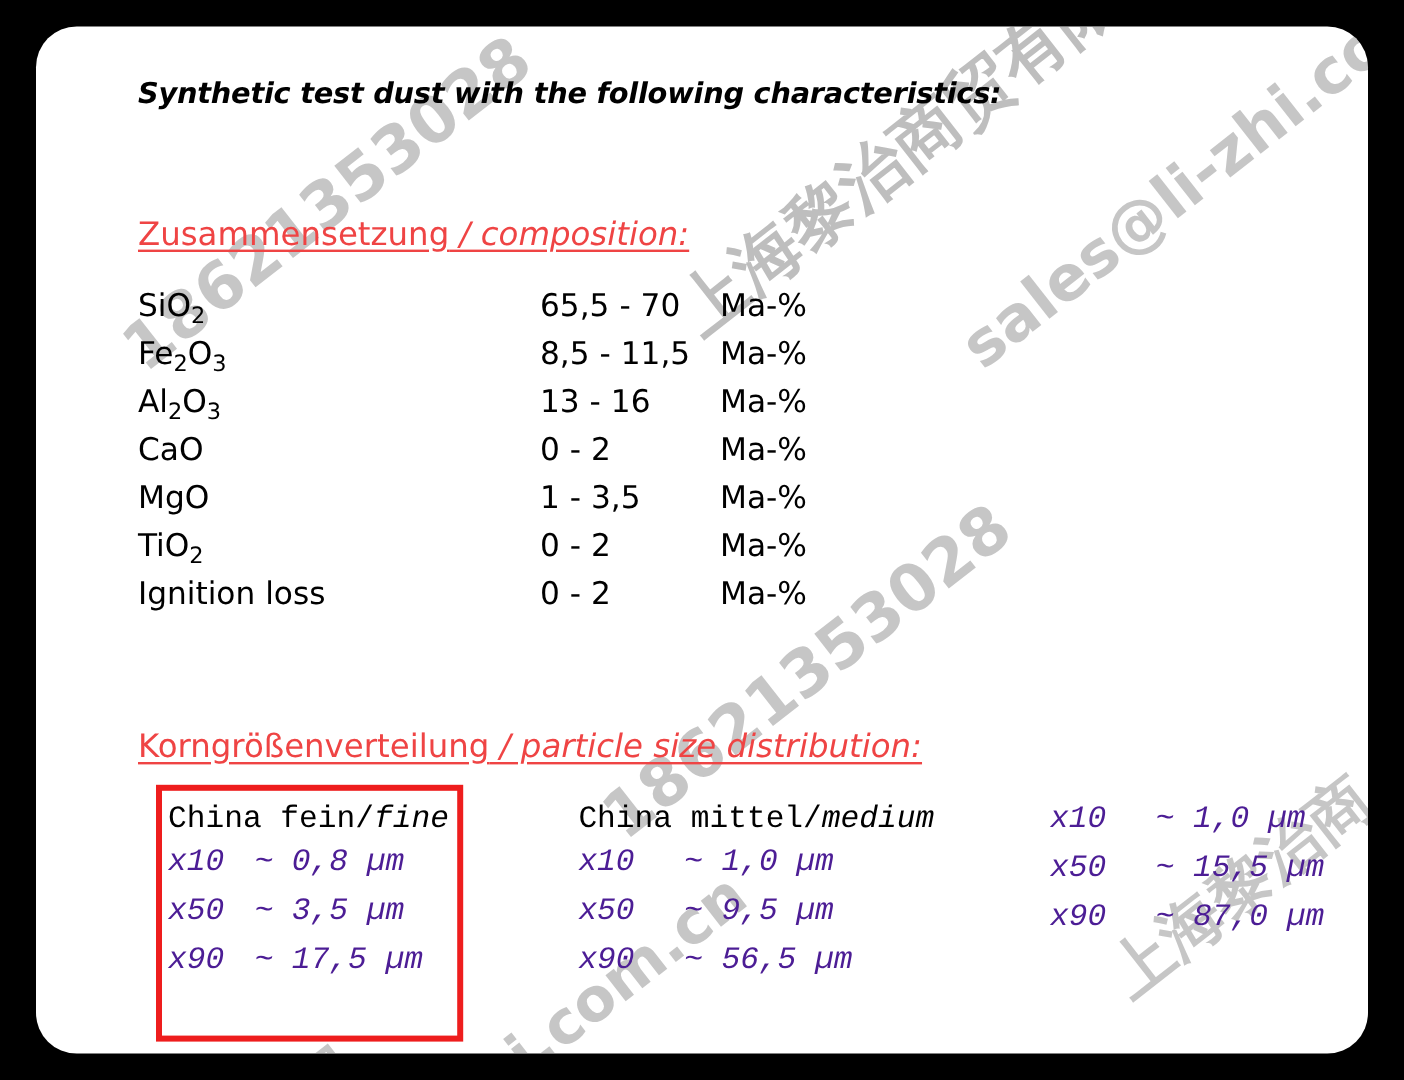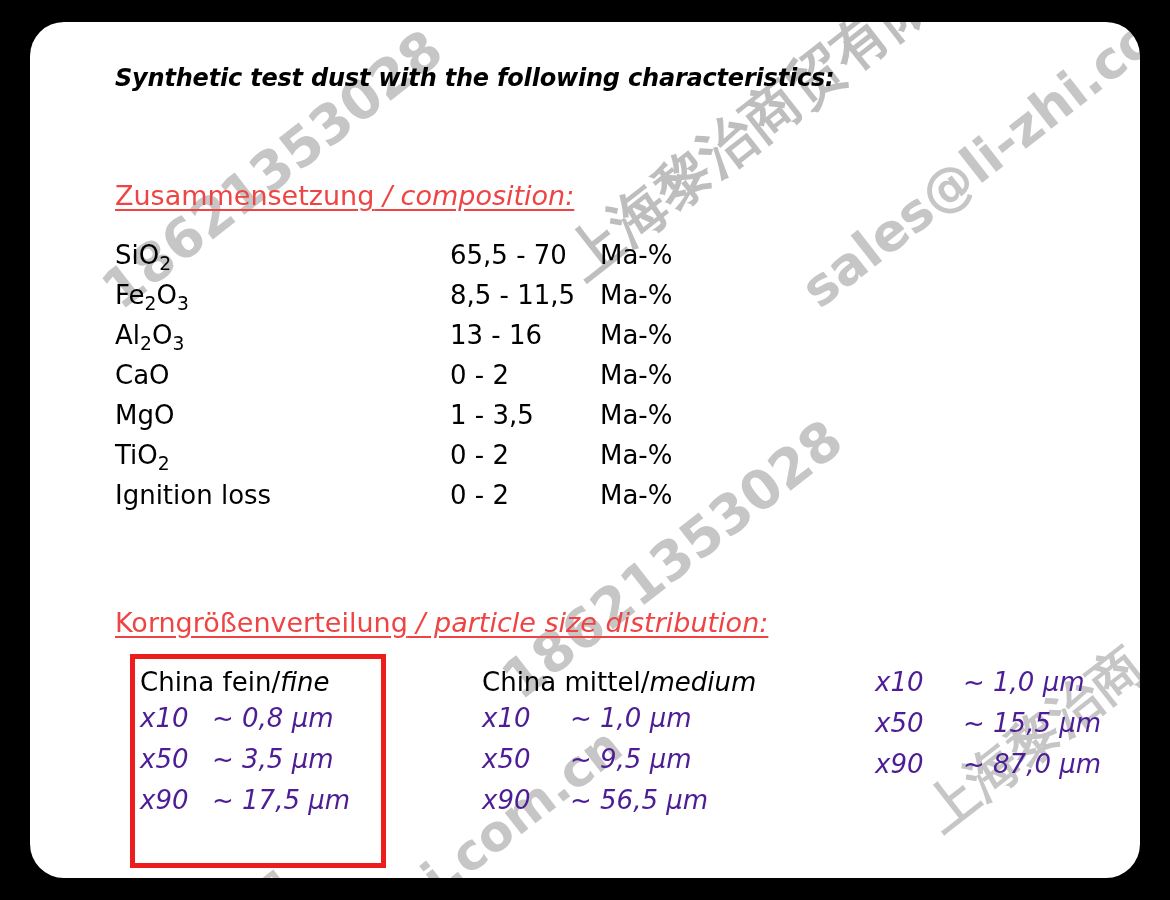--- a/index.html
+++ b/index.html
@@ -91,20 +91,21 @@
   }
   .comp-table td.name { width: 335px; }
   .comp-table td.val  { width: 150px; }
   .comp-table td.unit { width: 120px; }
   sub { font-size: 0.72em; }
 
   
   .psd-col {
     position: absolute;
     top: 645px;
+    font-family: Liberation Mono, monospace;
   }
   #psd-col-0 { left: 110px; }
   #psd-col-1 { left: 452px; }
   #psd-col-2 { left: 845px; }
 
   .psd-col .col-head {
     font-size: 26px;
     color: #000;
     white-space: nowrap;
     margin-bottom: 6px;

